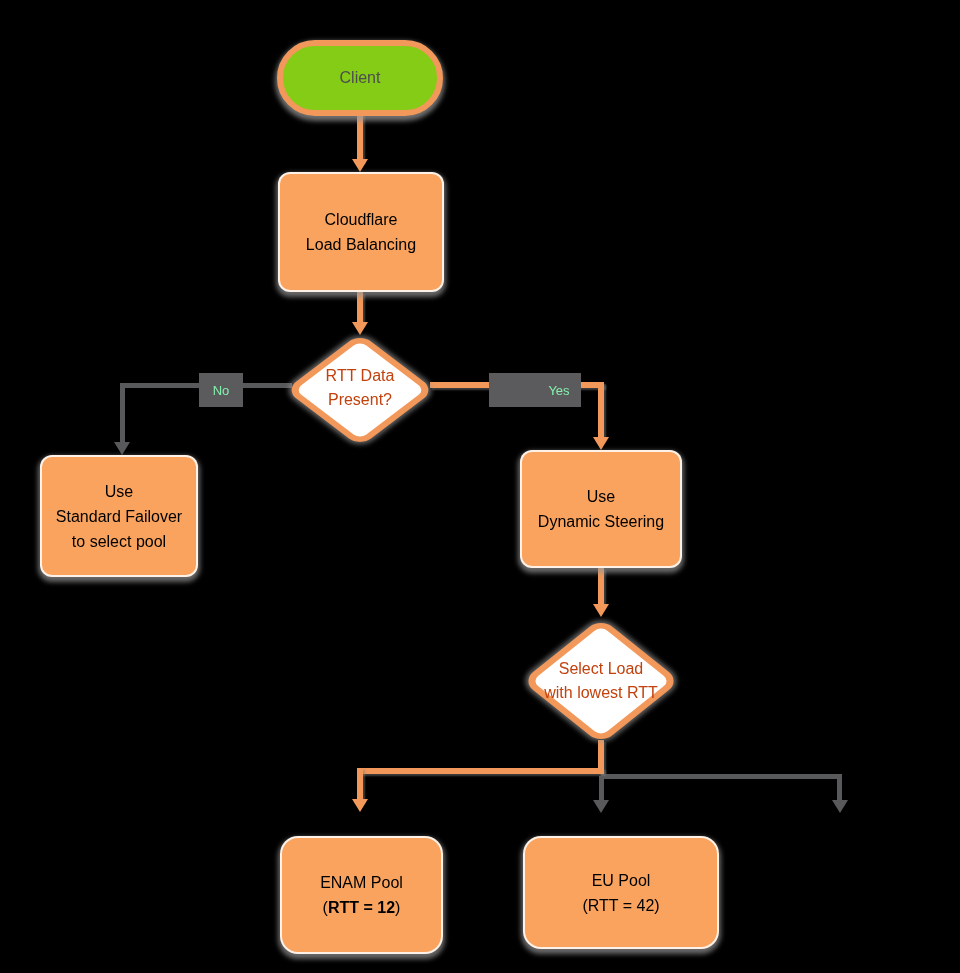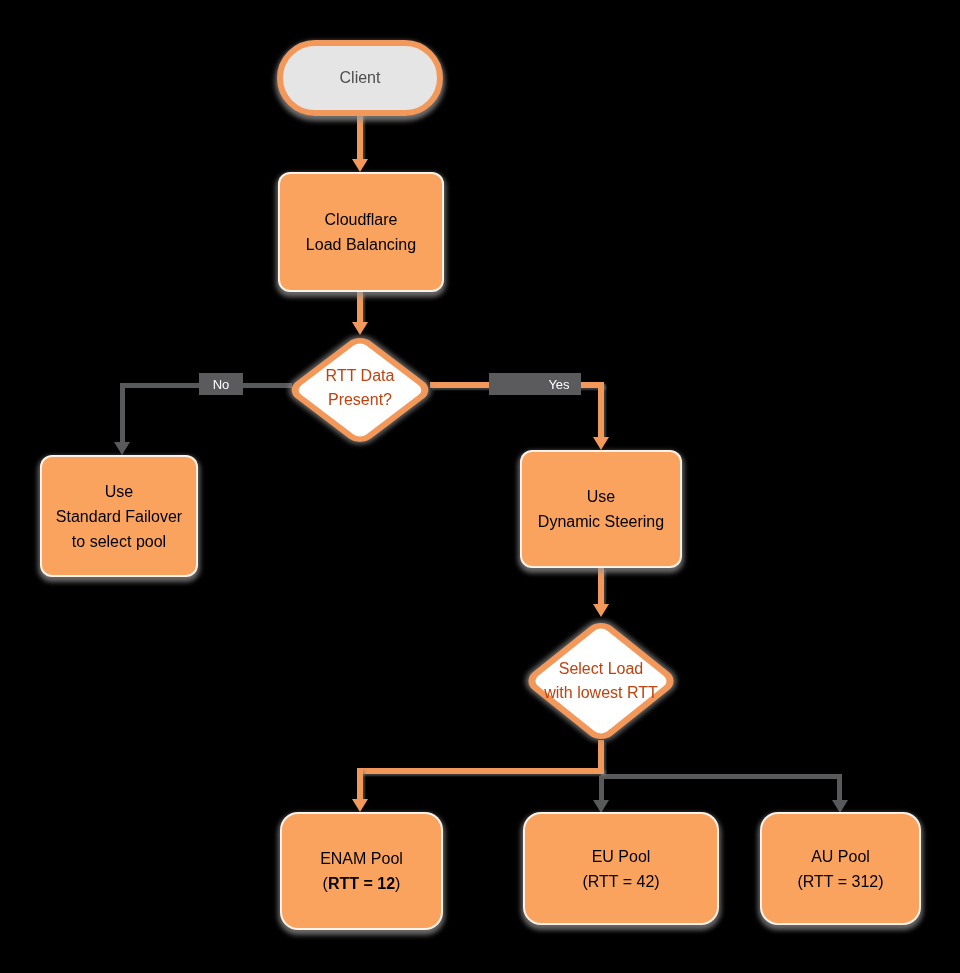--- a/index.html
+++ b/index.html
@@ -3,48 +3,48 @@
 <meta charset="utf-8">
 <style>
   html,body{margin:0;padding:0;background:#000;}
   #canvas{
     position:relative;width:960px;height:973px;background:#000;overflow:hidden;
     font-family:"Liberation Sans","DejaVu Sans",sans-serif;
   }
   
   .shape{position:absolute;box-sizing:border-box;display:flex;align-items:center;justify-content:center;text-align:center;}
   .stadium{
-    background:#e5e5e5;border:6px solid #F2985A;border-radius:42px;
+    background:#84cc16;border:6px solid #F2985A;border-radius:42px;
     color:#4d4d4d;font-size:16px;
     box-shadow:0 3px 5px 2px rgba(150,150,150,.75);
   }
   .process{
     background:#F9A35F;border:2px solid rgba(255,255,255,.85);
     color:#000000;font-size:16px;line-height:25px;
     box-shadow:0 3px 5px 2px rgba(150,150,150,.7);
   }
   .r12{border-radius:12px;}
-  .r18{border-radius:18px;}
+  .r18{border-radius:18px;margin-top:24px;}
   .diamond-body{
     position:absolute;box-sizing:border-box;background:#fff;border:7px solid #F2985A;border-radius:16px;
     box-shadow:0 0 6px 3px rgba(150,150,150,.65);
   }
   .diamond-text{
     position:absolute;display:flex;flex-direction:column;align-items:center;justify-content:center;
     text-align:center;color:#c2410c;font-size:16px;line-height:24px;
   }
   
   .line{position:absolute;}
   .orange{background:#F2985A;box-shadow:2px 2px 2px rgba(125,125,125,.5);}
   .gray{background:#58595B;}
   .arrow-down{position:absolute;width:0;height:0;border-left:8px solid transparent;border-right:8px solid transparent;}
   .arrow-orange{border-top:13px solid #F2985A;}
   .arrow-gray{border-top:13px solid #58595B;}
   .edge-label{
-    position:absolute;width:44px;height:22px;background:#5B5B5E;color:#ffffff;
+    position:absolute;width:44px;height:34px;background:#5B5B5E;color:#86efac;
     display:flex;align-items:center;justify-content:center;font-size:13px;z-index:5;
   }
   .bold{font-weight:700;}
 </style>
 </head>
 <body>
 
 <div id="canvas">
 
   <div class="line orange" style="left:357px;top:112px;width:6px;height:50px;"></div>
@@ -125,20 +125,14 @@
     </div>
   </div>
 
   <div class="shape process r18" style="left:523px;top:812px;width:196px;height:113px;">
     <div>
       <div>EU Pool</div>
       <div>(RTT = 42)</div>
     </div>
   </div>
 
-  <div class="shape process r18" style="left:760px;top:812px;width:161px;height:113px;">
-    <div>
-      <div>AU Pool</div>
-      <div>(RTT = 312)</div>
-    </div>
-  </div>
 
 </div>
 
 </body></html>

